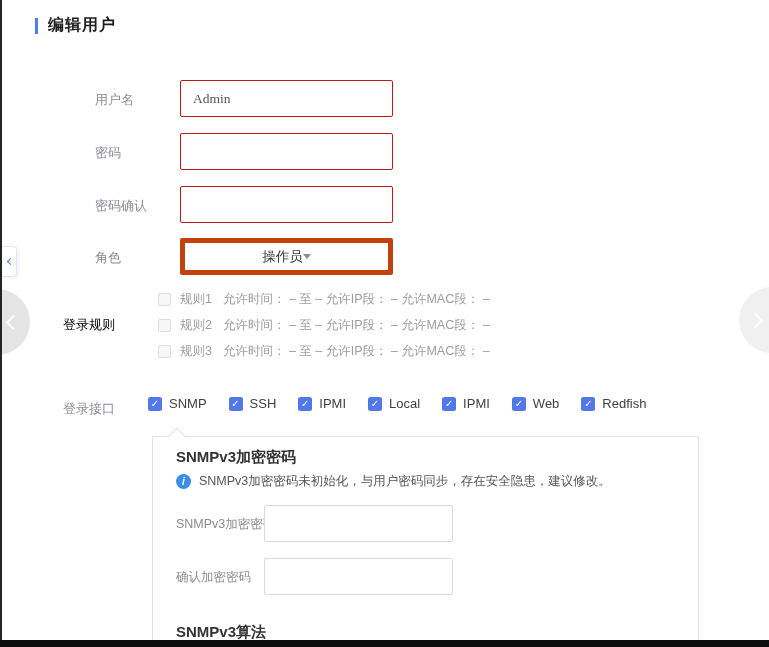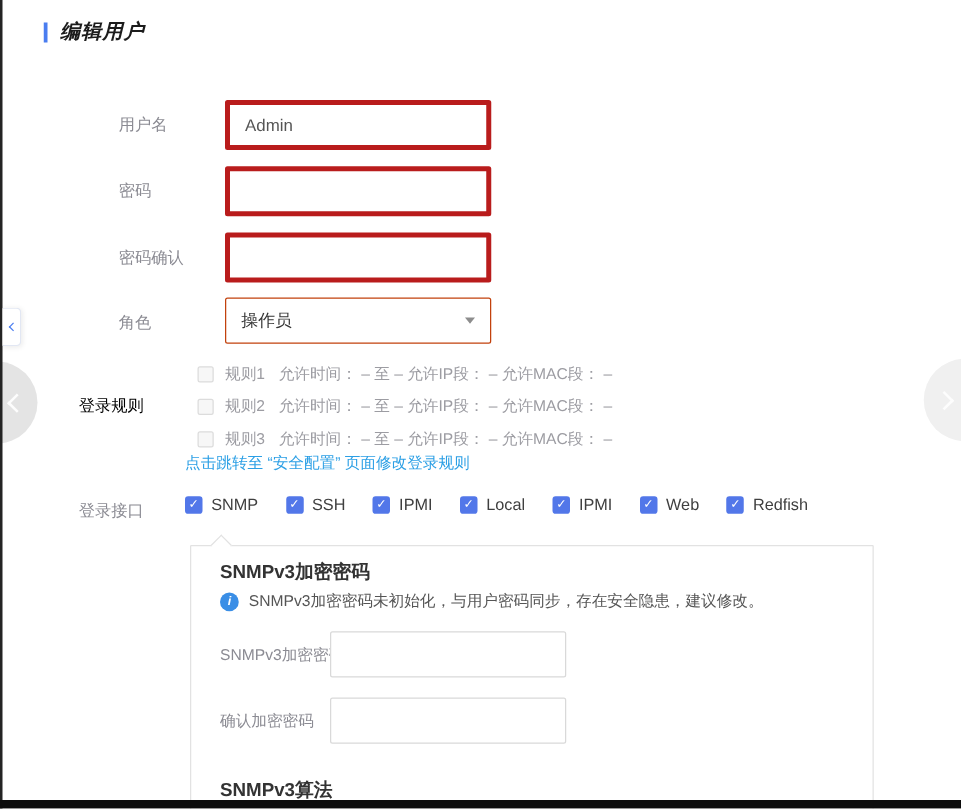--- a/index.html
+++ b/index.html
@@ -7,37 +7,37 @@
   body { font-family:"Liberation Sans","DejaVu Sans",sans-serif; }
   #screen {
     position:relative; width:769px; height:647px; background:#fff;
     overflow:hidden; margin:0 auto;
   }
   
   .left-border { position:absolute; left:0; top:0; width:2px; height:100%; background:#242424; z-index:30; }
   .bottom-bar  { position:absolute; left:0; bottom:0; width:100%; height:7px; background:#0d0d0d; z-index:40; }
 
   
-  .page-header { position:absolute; left:35px; top:15px; display:flex; align-items:center; gap:10px;font-style:italic; }
+  .page-header { position:absolute; left:35px; top:15px; display:flex; align-items:center; gap:10px; }
   .accent-bar  { width:3px; height:16px; background:#4a7df0; }
   .page-title  { font-size:16px; font-weight:bold; color:#1c1c1c; letter-spacing:1px; }
 
   
   .frow   { position:absolute; left:0; width:100%; height:37px;margin-left:32px; }
   .flabel { position:absolute; left:63px; top:11px; font-size:13px; color:#8b8b93; }
   .finput {
     position:absolute; left:148px; top:0; width:213px; height:37px;
-    border:4px solid #b91c1c; border-radius:2px; background:#fff;
+    border:1px solid #b91c1c; border-radius:2px; background:#fff;
     padding:16px 12px; font-size:13.5px; color:#555;
-    font-family:Liberation Sans, sans-serif; outline:none;
+    font-family:Liberation Serif, serif; outline:none;
   }
   .fselect {
     position:absolute; left:148px; top:0; width:213px; height:37px;
-    border:1px solid #c2410c; border-radius:2px; background:#fff;
-    display:flex; align-items:center; justify-content:space-between;
+    border:5px solid #c2410c; border-radius:2px; background:#fff;
+    display:flex; align-items:center; justify-content:center;
     padding:0 12px; font-size:13.5px; color:#333; cursor:pointer;
   }
   .select-caret { width:0; height:0; border-left:4.5px solid transparent;
     border-right:4.5px solid transparent; border-top:5px solid #8d8d8d; }
 
   
   .rules-label { position:absolute; left:63px; top:316px; font-size:13px; color:#000000; }
   .rule-row { position:absolute; left:148px; display:flex; align-items:center; gap:9px;
     height:18px; font-size:12.5px; color:#9c9ca2;padding-left:10px; }
   .rule-row .rname { margin-right:2px; }
@@ -140,21 +140,20 @@
     <span class="cb-disabled"></span>
     <span class="rname">规则2</span>
     <span>允许时间： – 至 – 允许IP段： – 允许MAC段： –</span>
   </div>
   <div class="rule-row" style="top:342px">
     <span class="cb-disabled"></span>
     <span class="rname">规则3</span>
     <span>允许时间： – 至 – 允许IP段： – 允许MAC段： –</span>
   </div>
 
-  <span class="rules-link">点击跳转至 “安全配置” 页面修改登录规则</span>
 
   <span class="ifaces-label">登录接口</span>
   <div class="ifaces-row">
     <span class="iface">
       <span class="cb-checked">
           <span class="tick">✓</span>
         </span>
       <span class="iface-label">SNMP</span>
     </span>
     <span class="iface">

